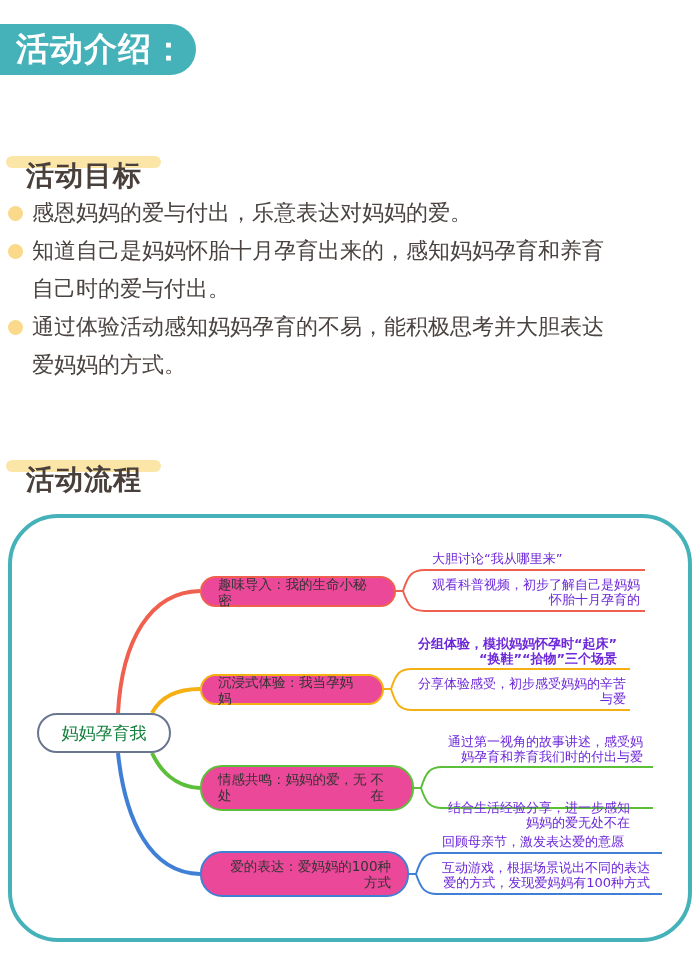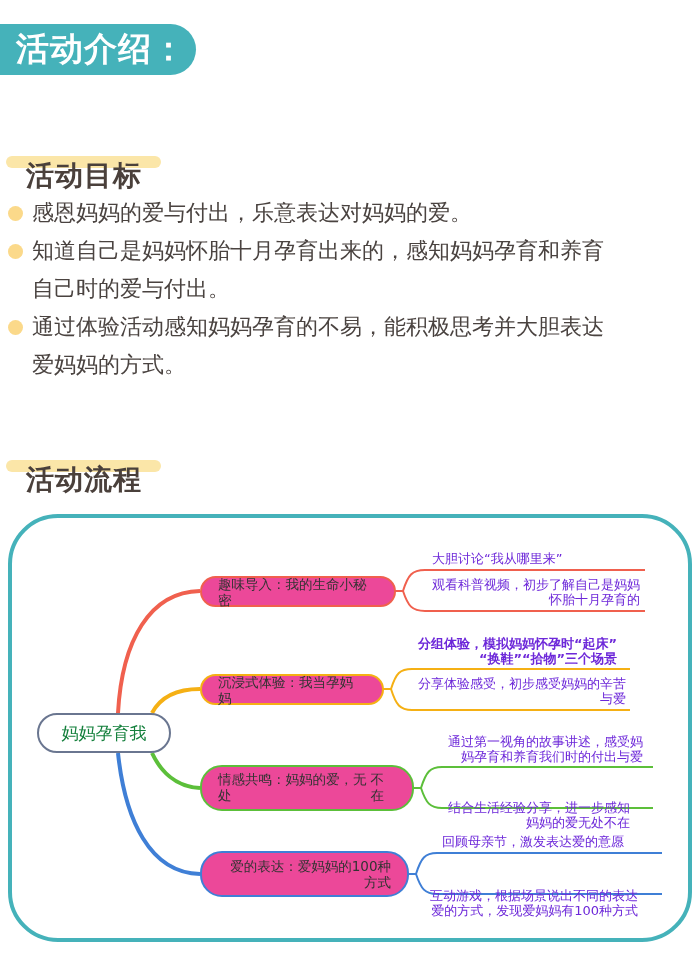--- a/index.html
+++ b/index.html
@@ -127,16 +127,16 @@
   <div>妈孕育和养育我们时的付出与爱</div>
 </div>
 <div class="leaf" style="left:448px; top:774px;margin-top:26px;">
   <div>结合生活经验分享，进一步感知</div>
   <div>妈妈的爱无处不在</div>
 </div>
 
 <div class="leaf" style="left:442px; top:834px;">
   <div>回顾母亲节，激发表达爱的意愿</div>
 </div>
-<div class="leaf" style="left:430px; top:860px;margin-top:28px;">
+<div class="leaf" style="left:442px; top:860px;">
   <div>互动游戏，根据场景说出不同的表达</div>
   <div>爱的方式，发现爱妈妈有100种方式</div>
 </div>
 
 </body></html>

